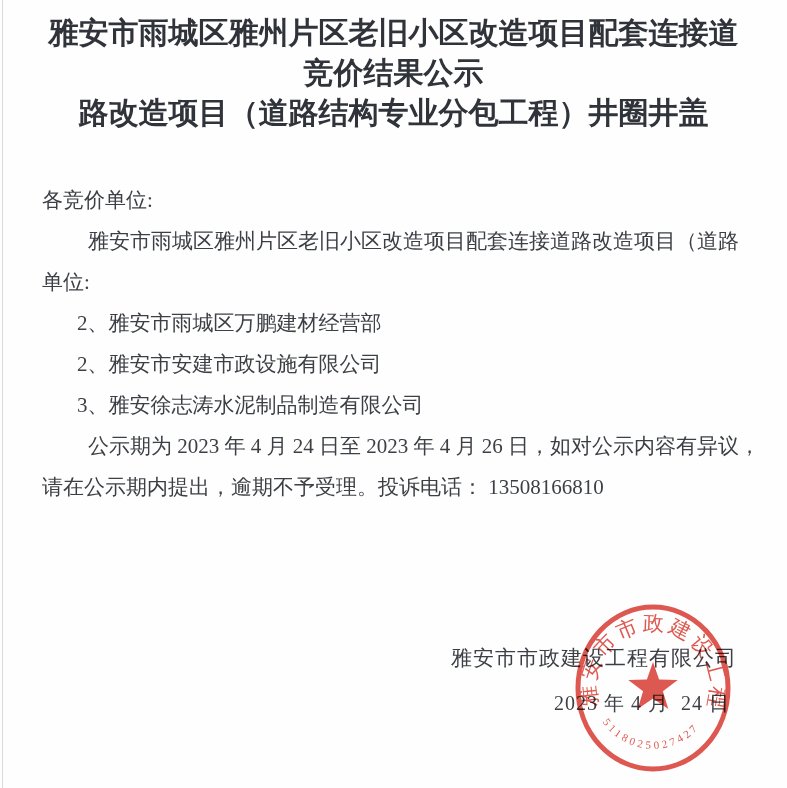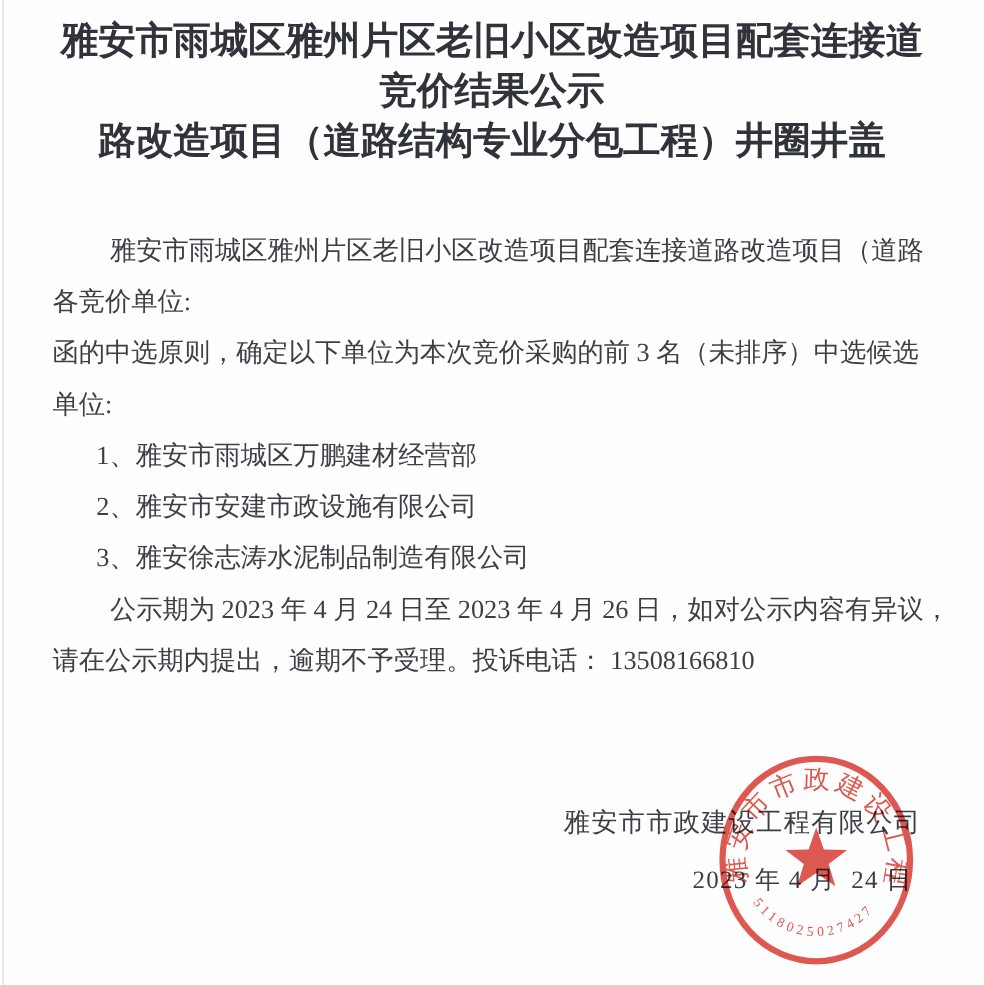--- a/index.html
+++ b/index.html
@@ -73,25 +73,24 @@
 
   <div class="scan-edge"></div>
 
   <h1 class="title">
     <div class="tline">雅安市雨城区雅州片区老旧小区改造项目配套连接道</div>
     <div class="tline">竞价结果公示</div>
     <div class="tline">路改造项目（道路结构专业分包工程）井圈井盖</div>
   </h1>
 
   <div class="body-block">
+    <div class="line">各竞价单位:</div>
     <div class="line indent">雅安市雨城区雅州片区老旧小区改造项目配套连接道路改造项目（道路</div>
-    <div class="line">各竞价单位:</div>
-    <div class="line">函的中选原则，确定以下单位为本次竞价采购的前 3 名（未排序）中选候选</div>
     <div class="line">单位:</div>
-    <div class="line list-item">1、雅安市雨城区万鹏建材经营部</div>
+    <div class="line list-item">2、雅安市雨城区万鹏建材经营部</div>
     <div class="line list-item">2、雅安市安建市政设施有限公司</div>
     <div class="line list-item">3、雅安徐志涛水泥制品制造有限公司</div>
     <div class="line indent">公示期为 2023 年 4 月 24 日至 2023 年 4 月 26 日，如对公示内容有异议，</div>
     <div class="line">请在公示期内提出，逾期不予受理。投诉电话： 13508166810</div>
   </div>
 
   <div class="sig-company">雅安市市政建设工程有限公司</div>
   <div class="sig-date">2023 年 4 月  24 日</div>
 
   <svg class="stamp" viewBox="0 0 180 180" xmlns="http://www.w3.org/2000/svg">

